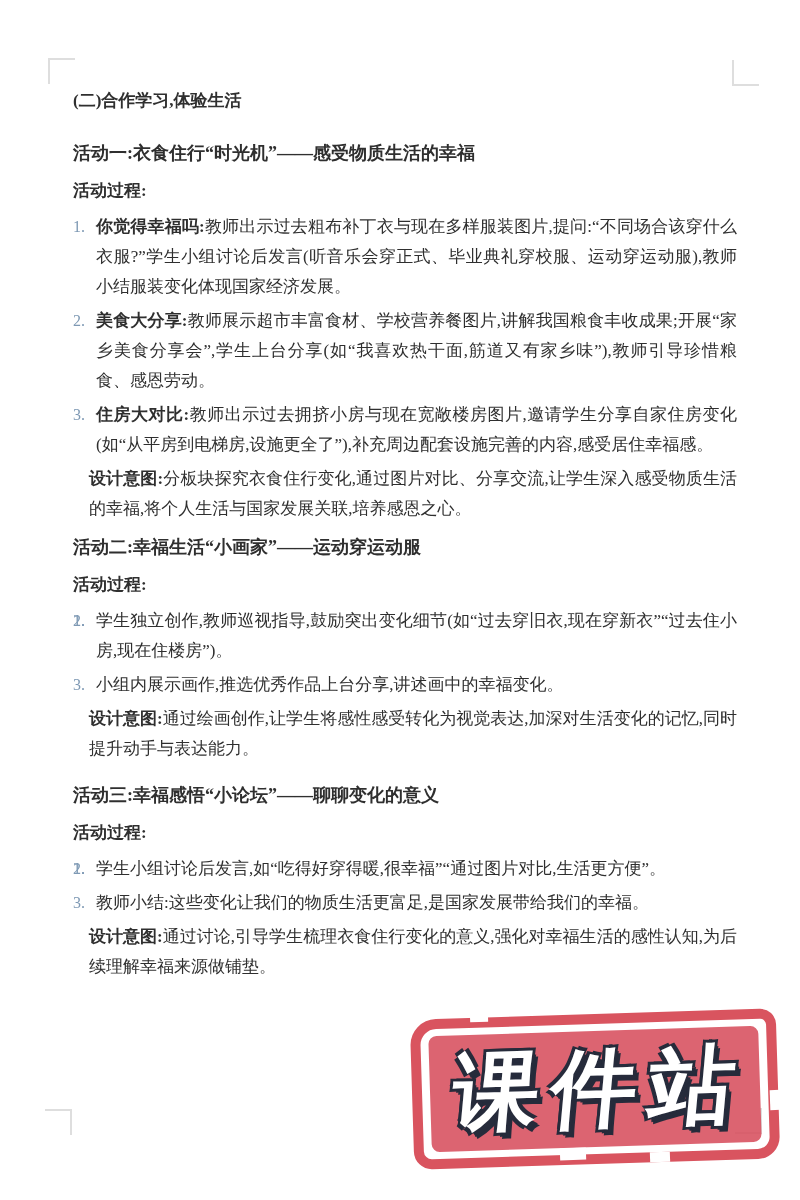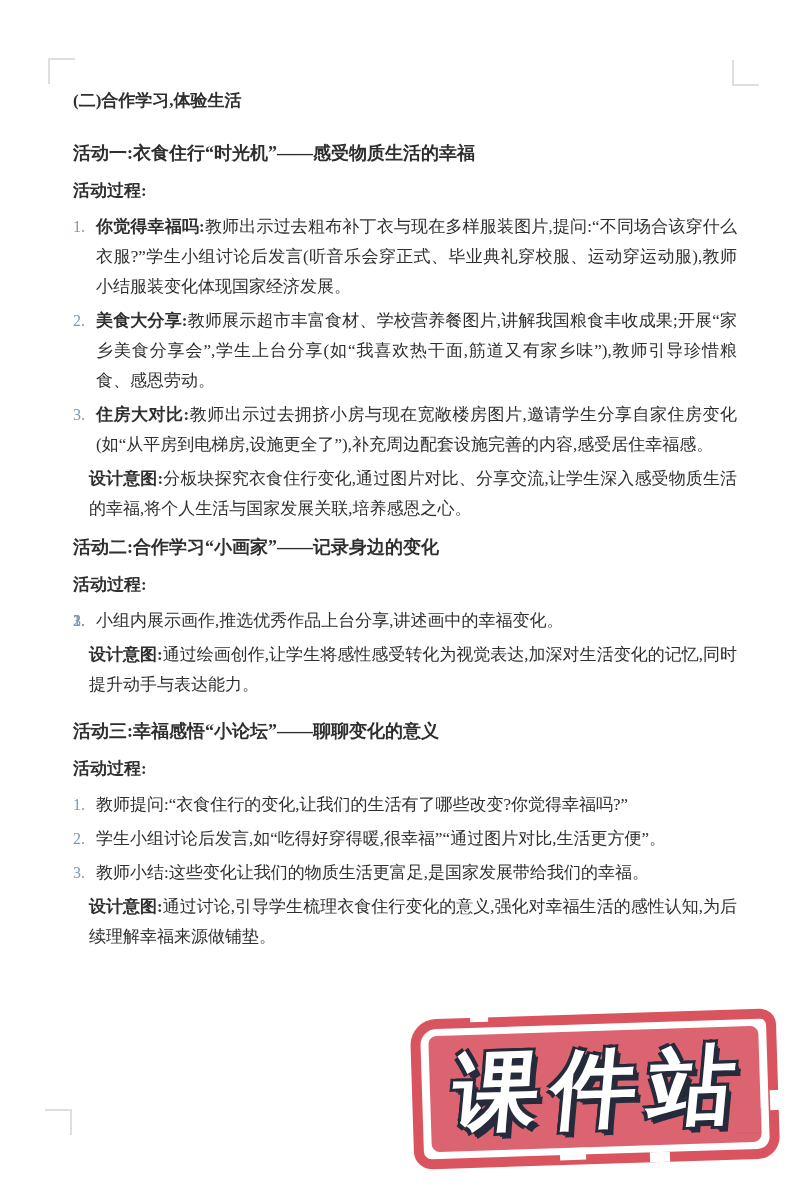--- a/index.html
+++ b/index.html
@@ -144,42 +144,42 @@
         <span class="step-num">2.</span><span class="step-label">美食大分享:</span><span>教师展示超市丰富食材、学校营养餐图片,讲解我国粮食丰收成果;开展“家乡美食分享会”,学生上台分享(如“我喜欢热干面,筋道又有家乡味”),教师引导珍惜粮食、感恩劳动。</span>
       </div>
       <div class="step">
         <span class="step-num">3.</span><span class="step-label">住房大对比:</span><span>教师出示过去拥挤小房与现在宽敞楼房图片,邀请学生分享自家住房变化(如“从平房到电梯房,设施更全了”),补充周边配套设施完善的内容,感受居住幸福感。</span>
       </div>
     </div>
     <p class="intent">
       <span class="intent-label">设计意图:</span><span>分板块探究衣食住行变化,通过图片对比、分享交流,让学生深入感受物质生活的幸福,将个人生活与国家发展关联,培养感恩之心。</span>
     </p>
 
-    <p class="h-activity">活动二:合作学习“小画家”——记录身边的变化</p>
+    <p class="h-activity">活动二:幸福生活“小画家”——运动穿运动服</p>
     <p class="h-process">活动过程:</p>
     <div class="steps">
       <div class="step">
         <span class="step-num">1.</span><span class="step-label"></span>
       </div>
       <div class="step">
-        <span class="step-num">2.</span><span class="step-label"></span>
+        <span class="step-num">2.</span><span class="step-label"></span><span>学生独立创作,教师巡视指导,鼓励突出变化细节(如“过去穿旧衣,现在穿新衣”“过去住小房,现在住楼房”)。</span>
       </div>
       <div class="step">
         <span class="step-num">3.</span><span class="step-label"></span><span>小组内展示画作,推选优秀作品上台分享,讲述画中的幸福变化。</span>
       </div>
     </div>
     <p class="intent">
       <span class="intent-label">设计意图:</span><span>通过绘画创作,让学生将感性感受转化为视觉表达,加深对生活变化的记忆,同时提升动手与表达能力。</span>
     </p>
 
     <p class="h-activity mt-lg">活动三:幸福感悟“小论坛”——聊聊变化的意义</p>
     <p class="h-process">活动过程:</p>
     <div class="steps">
       <div class="step">
-        <span class="step-num">1.</span><span class="step-label"></span><span>教师提问:“衣食住行的变化,让我们的生活有了哪些改变?你觉得幸福吗?”</span>
+        <span class="step-num">1.</span><span class="step-label"></span>
       </div>
       <div class="step">
         <span class="step-num">2.</span><span class="step-label"></span><span>学生小组讨论后发言,如“吃得好穿得暖,很幸福”“通过图片对比,生活更方便”。</span>
       </div>
       <div class="step">
         <span class="step-num">3.</span><span class="step-label"></span><span>教师小结:这些变化让我们的物质生活更富足,是国家发展带给我们的幸福。</span>
       </div>
     </div>
     <p class="intent">
       <span class="intent-label">设计意图:</span><span>通过讨论,引导学生梳理衣食住行变化的意义,强化对幸福生活的感性认知,为后续理解幸福来源做铺垫。</span>

